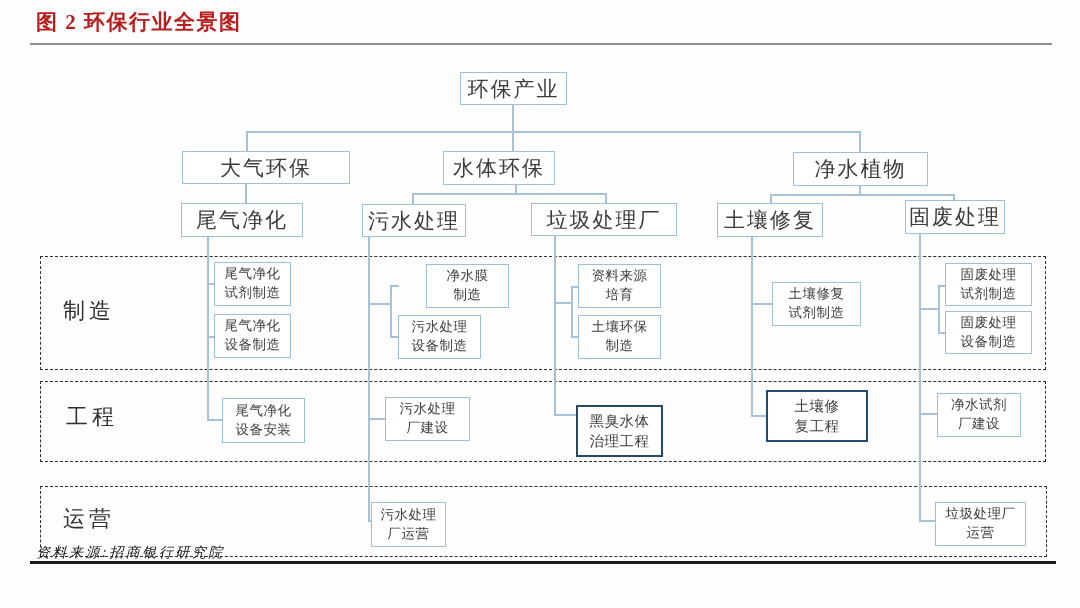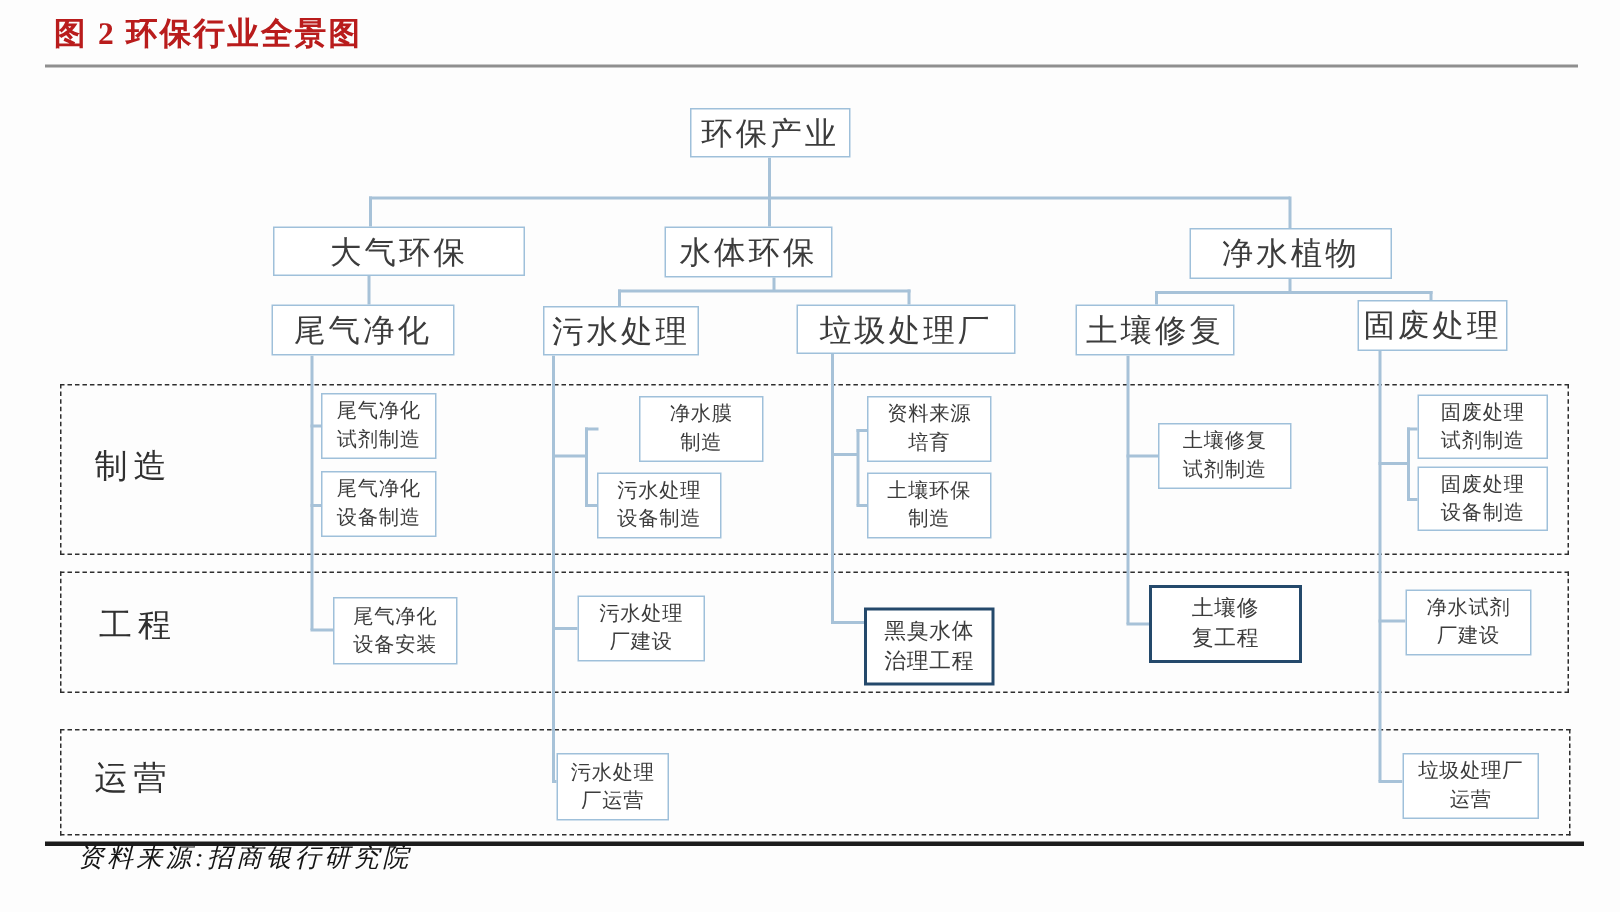--- a/index.html
+++ b/index.html
@@ -1,20 +1,20 @@
 <!DOCTYPE html>
 <html><head>
 <meta charset="utf-8">
 <style>
   html,body{margin:0;padding:0;width:1080px;height:608px;background:#fdfdfd;overflow:hidden;}
   body{font-family:"Liberation Serif","DejaVu Serif",serif;position:relative;}
   .title{position:absolute;left:36px;top:8px;font-size:21px;font-weight:bold;color:#b91c1c;letter-spacing:1.5px;}
   .rule-top{position:absolute;left:30px;top:43px;width:1022px;height:2px;background:#8f8f8f;}
   .rule-bottom{position:absolute;left:30px;top:561px;width:1026px;height:3px;background:#1c1c1c;}
-  .source{position:absolute;left:36px;top:560px;font-size:17px;font-style:italic;color:#141414;letter-spacing:2.5px;margin-left:16px;}
+  .source{position:absolute;left:36px;top:544px;font-size:14px;font-style:italic;color:#141414;letter-spacing:2.5px;}
   .node{position:absolute;background:#ffffff;border:1px solid #9fc0da;color:#3c3c3c;
         display:flex;align-items:center;justify-content:center;text-align:center;
         white-space:pre-line;box-sizing:border-box;z-index:3;}
   .lvl{font-size:21px;letter-spacing:2px;}
   .small{font-size:13.5px;line-height:1.4;letter-spacing:0.5px;}
   .strong{border:2.5px solid #24496b;font-size:14.5px;}
   .row-frame{position:absolute;border:1.6px dashed #2e2e2e;box-sizing:border-box;background:transparent;z-index:1;}
   .row-label{position:absolute;font-size:22px;color:#303030;letter-spacing:4px;z-index:2;}
   .hline,.vline{position:absolute;background:#a7c2d8;z-index:2;}
   .hline{height:1.5px;}

